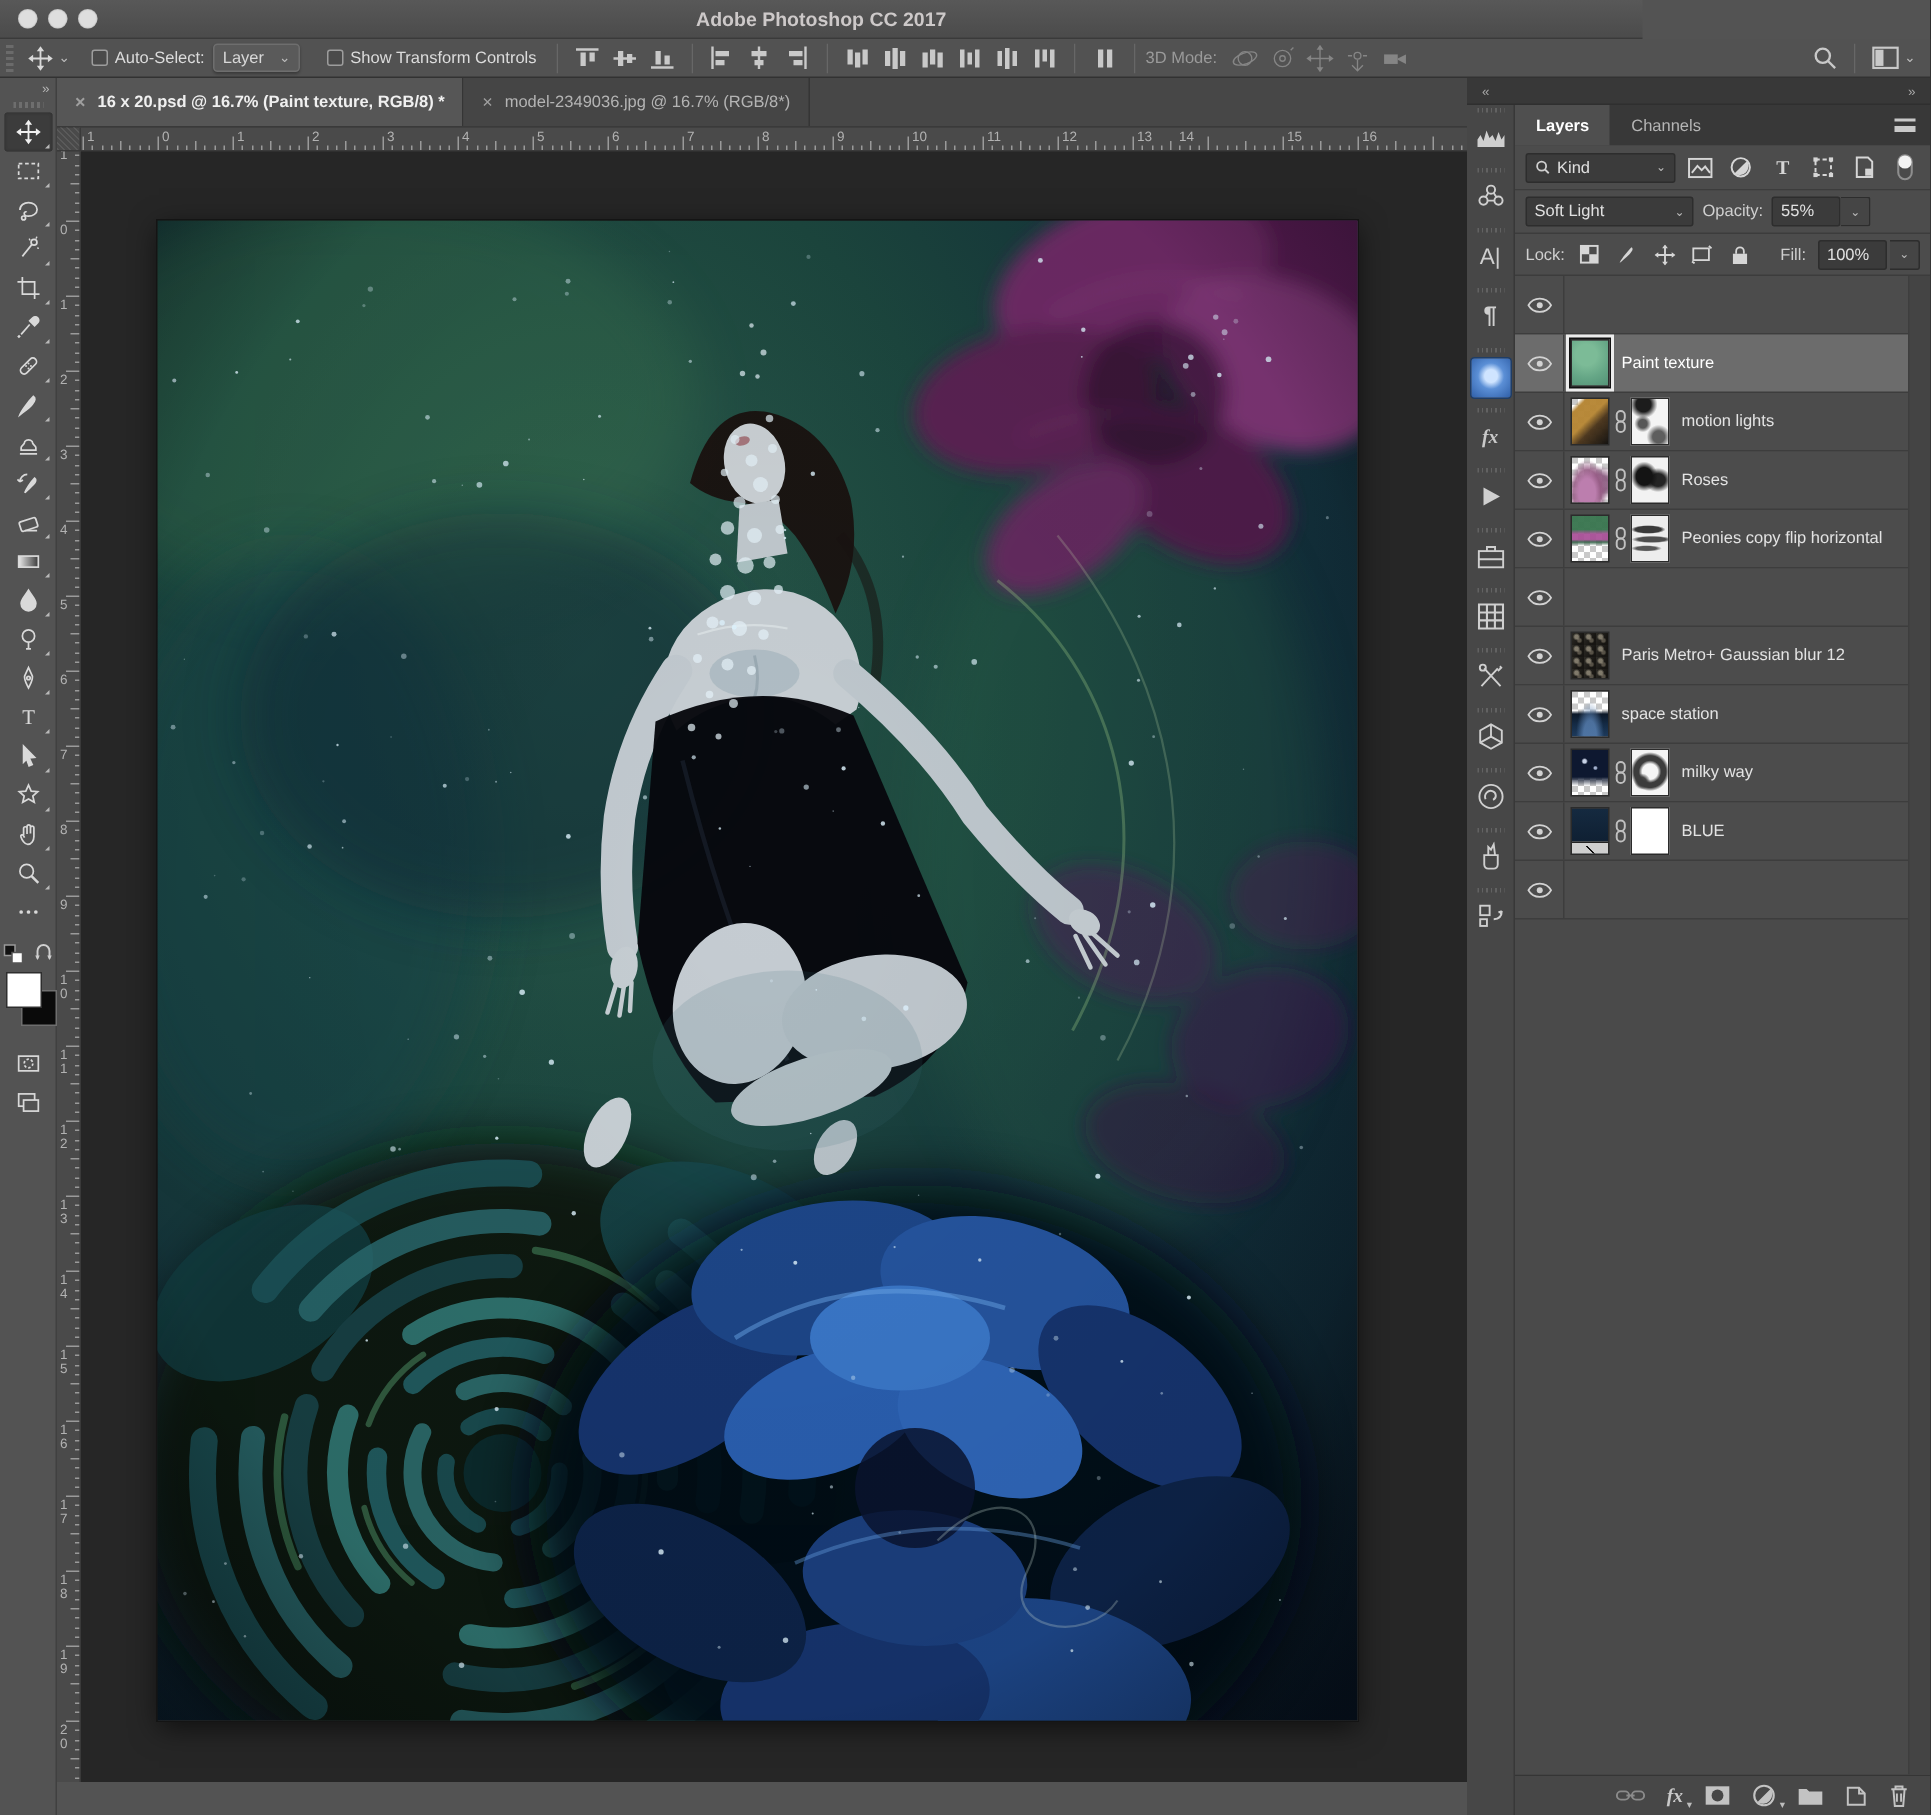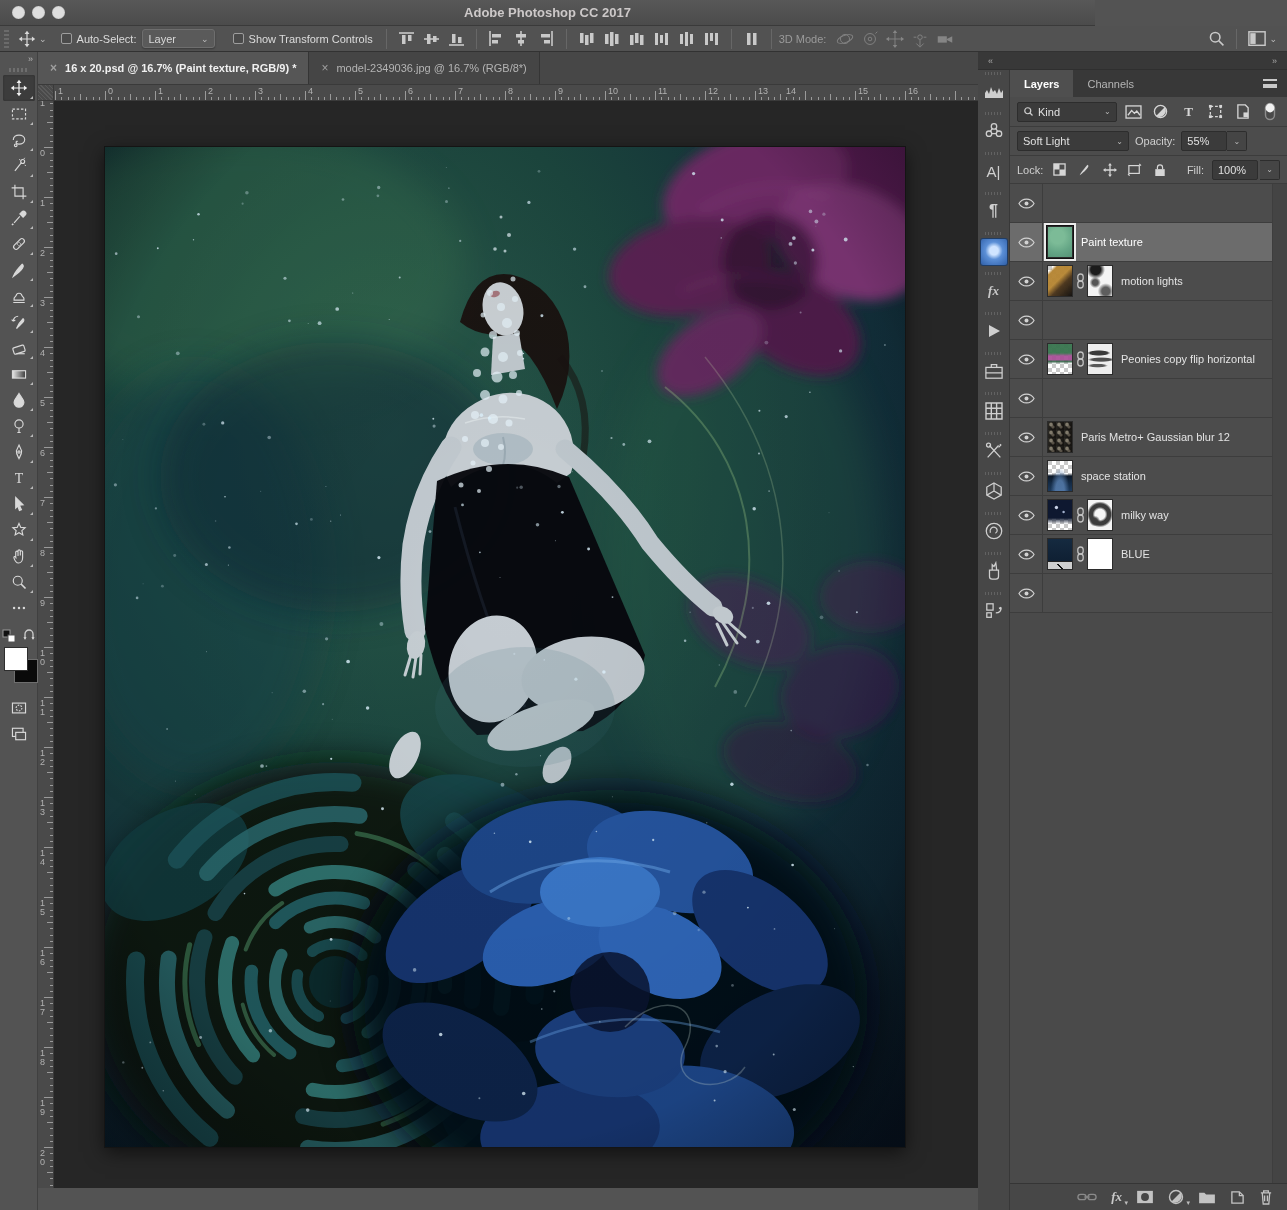--- a/index.html
+++ b/index.html
@@ -18,21 +18,21 @@
   .optionsbar{position:absolute;left:0;top:26px;width:1287px;height:26px;background:#525252;
     border-bottom:1px solid #323232;display:flex;align-items:center;}
   .grip-v{width:5px;height:18px;margin:0 6px 0 4px;
     background:repeating-linear-gradient(#6b6b6b 0 2px,transparent 2px 4px);}
   .ob-icon{display:flex;align-items:center;justify-content:center;width:24px;height:22px;}
   .chev{font-size:9px;color:#bdbdbd;margin:0 4px 0 0;}
   .cb{width:11px;height:11px;border:1px solid #9d9d9d;border-radius:2px;background:#4a4a4a;margin:0 5px 0 10px;flex:none;}
   .ob-label{color:#dcdcdc;margin-right:6px;white-space:nowrap;}
   .ob-select{display:flex;align-items:center;height:19px;background:#5a5a5a;border:1px solid #6e6e6e;
     border-radius:3px;padding:0 5px;margin-right:8px;box-shadow:0 1px 2px rgba(0,0,0,.3);}
-  .ob-select .sv{margin-right:25px;}
+  .ob-select .sv{margin-right:10px;}
   .vdiv{width:1px;height:20px;background:#3e3e3e;border-right:1px solid #676767;margin:0 7px;flex:none;}
   .aicon{width:25px;height:22px;display:flex;align-items:center;justify-content:center;flex:none;}
   .aicon svg{stroke:#c9c9c9;fill:#c9c9c9;}
   .ghost svg{stroke:#858585;fill:#858585;}
   .ob-spacer{flex:1;}
   
   .toolbar{position:absolute;left:0;top:52px;width:38px;height:1158px;background:#535353;
     border-right:1px solid #404040;display:flex;flex-direction:column;align-items:center;}
   .tb-head{width:100%;height:16px;color:#b5b5b5;font-size:9px;text-align:right;padding:2px 4px;}
   .tb-grip{width:20px;height:4px;margin-bottom:3px;
@@ -534,21 +534,21 @@
           <rect x="3" y="4" width="13" height="10"></rect>
           <rect x="7" y="9" width="12" height="9" fill="#535353"></rect>
         </svg>
       </div>
   </div>
 
   <div class="center">
     <div class="tabbar">
       <div class="tab active">
         <span class="x">×</span>
-        <span>16 x 20.psd @ 16.7% (Paint texture, RGB/9) *</span>
+        <span>16 x 20.psd @ 16.7% (Paint texture, RGB/8) *</span>
       </div>
       <div class="tab inactive">
         <span class="x">×</span>
         <span>model-2349036.jpg @ 16.7% (RGB/8*)</span>
       </div>
     </div>
     <div class="workarea">
       <div class="corner"></div>
       <div class="ruler-top" id="rulerTop">
           <div class="tick-t" style="left: 1px; height: 9px;"></div>
@@ -1574,20 +1574,33 @@
     </div>
   </div>
 
   <div class="lrow">
     <div class="eyecell">
       <svg class="eye-svg" width="17" height="11" viewBox="0 0 18 11">
         <path d="M1 5.5C3 2 6 .8 9 .8s6 1.2 8 4.7c-2 3.5-5 4.7-8 4.7S3 9 1 5.5z" fill="none" stroke="#d2d2d2" stroke-width="1.2"></path>
         <circle cx="9" cy="5.5" r="2.1" fill="#d2d2d2"></circle>
       </svg>
     </div>
+    <div class="rowbody">
+      <div class="thumb t-roses"></div>
+      <div class="chain">
+        <svg width="9" height="16" viewBox="0 0 9 16">
+                      <g fill="none" stroke="#c0c0c0" stroke-width="1.3">
+                        <rect x="1.8" y="1" width="5.4" height="7" rx="2.7"></rect>
+                        <rect x="1.8" y="8" width="5.4" height="7" rx="2.7"></rect>
+                      </g>
+                    </svg>
+      </div>
+      <div class="mask m-roses"></div>
+      <span class="lname">Roses</span>
+    </div>
   </div>
 
   <div class="lrow">
     <div class="eyecell">
       <svg class="eye-svg" width="17" height="11" viewBox="0 0 18 11">
         <path d="M1 5.5C3 2 6 .8 9 .8s6 1.2 8 4.7c-2 3.5-5 4.7-8 4.7S3 9 1 5.5z" fill="none" stroke="#d2d2d2" stroke-width="1.2"></path>
         <circle cx="9" cy="5.5" r="2.1" fill="#d2d2d2"></circle>
       </svg>
     </div>
     <div class="rowbody">

